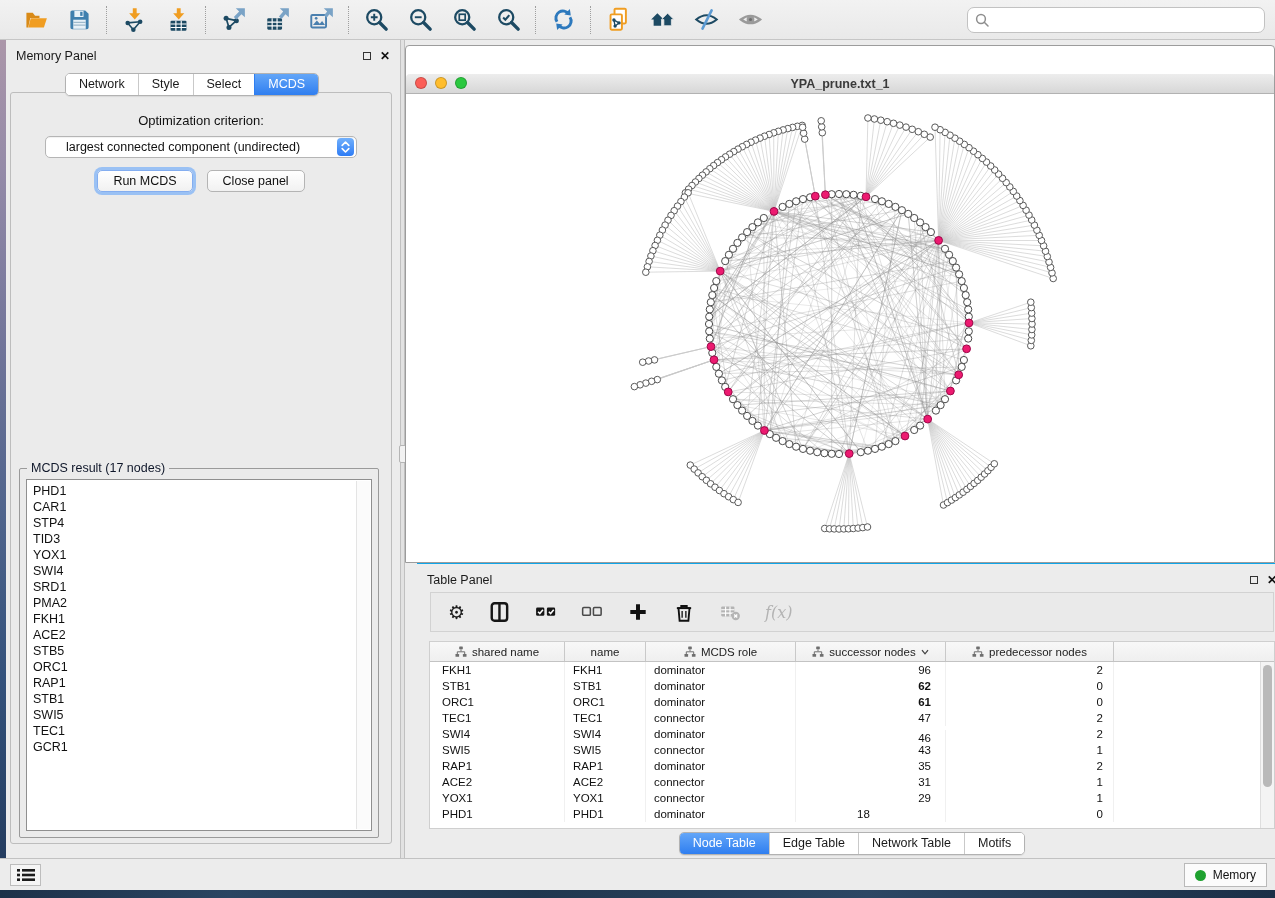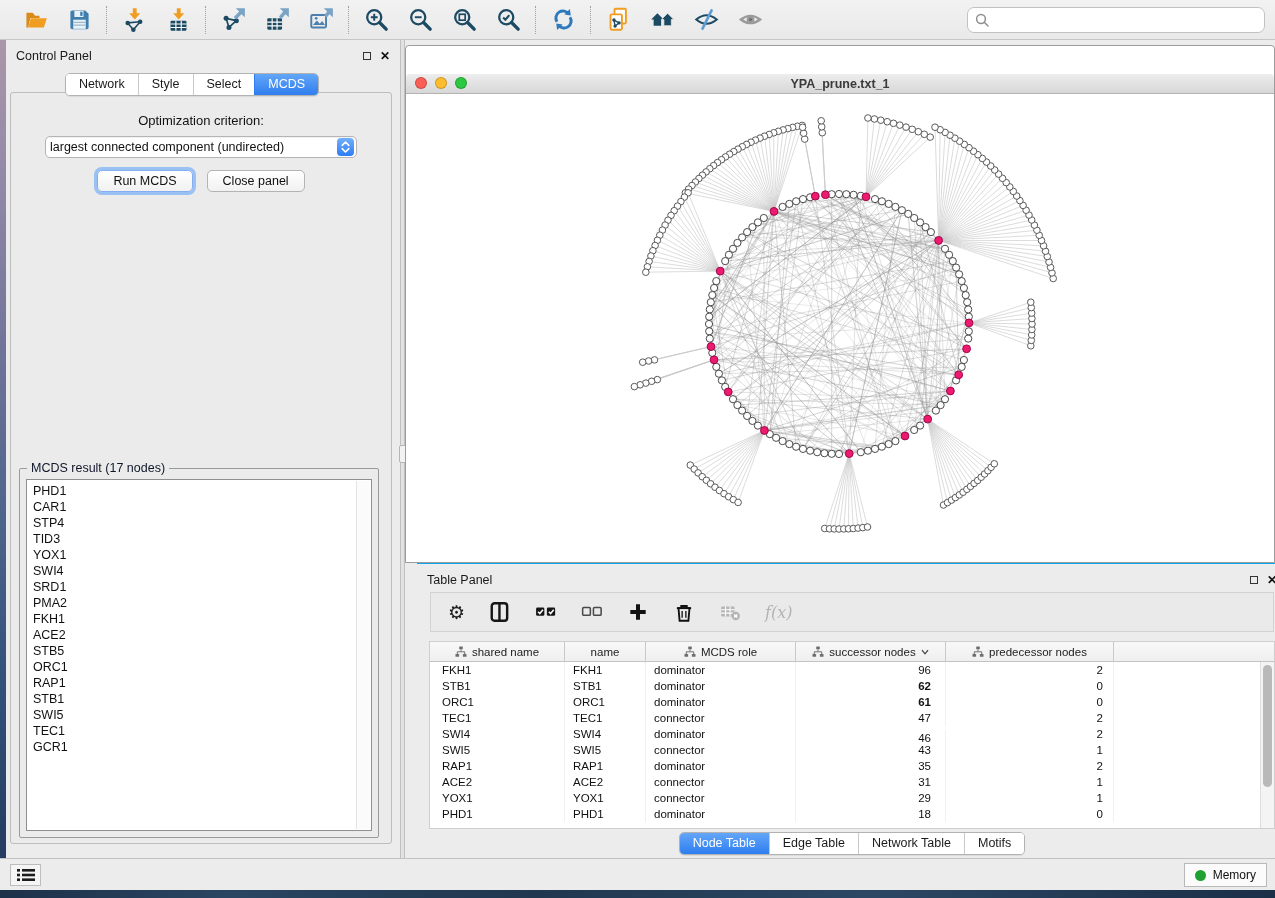--- a/index.html
+++ b/index.html
@@ -32,21 +32,21 @@
   .seg-ctl{display:inline-flex;border:1px solid #b2b2b2;border-radius:5px;overflow:hidden;background:#fff;
     box-shadow:0 1px 1px rgba(0,0,0,.08);}
   .seg{padding:3px 13px;font-size:12.5px;color:#1a1a1a;background:#fff;border-left:1px solid #c9c9c9;cursor:default;line-height:15px;}
   .seg:first-child{border-left:none;}
   .seg.sel{background:linear-gradient(#63a6f8,#2f7ef0);color:#fff;border-left-color:#2f7ef0;}
   .cp-content{position:absolute;left:4px;right:8px;top:52px;bottom:14px;border:1px solid #bdbdbd;
     background:#ebebeb;border-radius:3px;}
   .opt-label{margin-top:20px;text-align:center;font-size:13px;color:#111;}
   .opt-select{margin:8px auto 0;width:312px;height:22px;background:#fff;border:1px solid #b5b5b5;border-radius:5px;
     display:flex;align-items:center;box-sizing:border-box;box-shadow:inset 0 1px 1px rgba(0,0,0,.06);}
-  .opt-select .val{flex:1;font-size:12.5px;padding-left:4px;white-space:nowrap;overflow:hidden;}
+  .opt-select .val{flex:1;font-size:12.5px;padding-left:20px;white-space:nowrap;overflow:hidden;}
   .opt-select .stepper{width:17px;height:18px;margin:1px 2px 1px 0;border-radius:4px;
     background:linear-gradient(#71b0fc,#2e7cf5);display:flex;flex-direction:column;align-items:center;justify-content:center;}
   .stepper svg{display:block;}
   .opt-buttons{display:flex;justify-content:center;gap:14px;margin-top:12px;}
   .btn{height:22px;padding:0 15px;background:linear-gradient(#ffffff,#f1f1f1);border:1px solid #b4b4b4;
     border-radius:5px;font-size:12.5px;font-family:inherit;color:#111;line-height:20px;}
   .btn.focused{box-shadow:0 0 0 3px rgba(100,165,250,.6);border-color:#84aef0;}
   .mcds-box{position:absolute;left:8px;right:12px;top:375px;bottom:5px;border:1px solid #9a9a9a;border-radius:2px;}
   .mcds-legend{position:absolute;top:-8px;left:7px;background:#ebebeb;padding:0 4px;font-size:12.5px;color:#0f172a;}
   .mcds-list{position:absolute;left:6px;right:6px;top:10px;bottom:6px;background:#fff;border:1px solid #8f8f8f;
@@ -250,21 +250,21 @@
       </svg>
       <input type="text" placeholder="" style="">
     </div>
   </div>
 
   <div class="wall-left"></div>
   <div class="wall-bottom"></div>
 
   <div class="control-panel">
     <div class="panel-titlebar">
-      <span class="panel-title">Control Panel</span>
+      <span class="panel-title">Memory Panel</span>
       <span class="panel-icons">
         <button class="panel-float"></button>
         <button class="panel-close">✕</button>
       </span>
     </div>
     <div class="cp-tabs" id="cp-tabs">
         <div class="seg-ctl">
           <span class="seg">Network</span>
           <span class="seg">Style</span>
           <span class="seg">Select</span>
@@ -1204,21 +1204,21 @@
               <div class="tp-cell l" style="width: 135px; flex: 0 0 135px;">YOX1</div>
               <div class="tp-cell l2" style="width: 81px; flex: 0 0 81px;">YOX1</div>
               <div class="tp-cell l2" style="width: 150px; flex: 0 0 150px;">connector</div>
               <div class="tp-cell r" style="width: 150px; flex: 0 0 150px;">29</div>
               <div class="tp-cell r2" style="width: 168px; flex: 0 0 168px;">1</div>
             </div>
             <div class="tp-row">
               <div class="tp-cell l" style="width: 135px; flex: 0 0 135px;">PHD1</div>
               <div class="tp-cell l2" style="width: 81px; flex: 0 0 81px;">PHD1</div>
               <div class="tp-cell l2" style="width: 150px; flex: 0 0 150px;">dominator</div>
-              <div class="tp-cell r" style="width: 150px; flex: 0 0 150px;">18</div>
+              <div class="tp-cell r" style="width: 150px; flex: 0 0 150px; text-align: center;">18</div>
               <div class="tp-cell r2" style="width: 168px; flex: 0 0 168px;">0</div>
             </div>
           </div>
         <div class="tp-scroll">
           <div class="tp-thumb"></div>
         </div>
       </div>
       <div class="tp-tabs" id="tp-tabs">
           <div class="seg-ctl">
             <span class="seg sel">Node Table</span>

